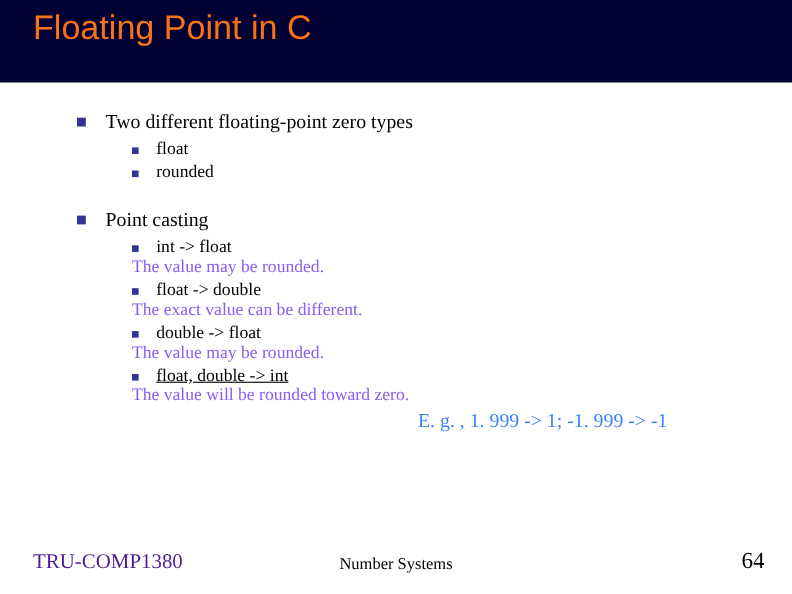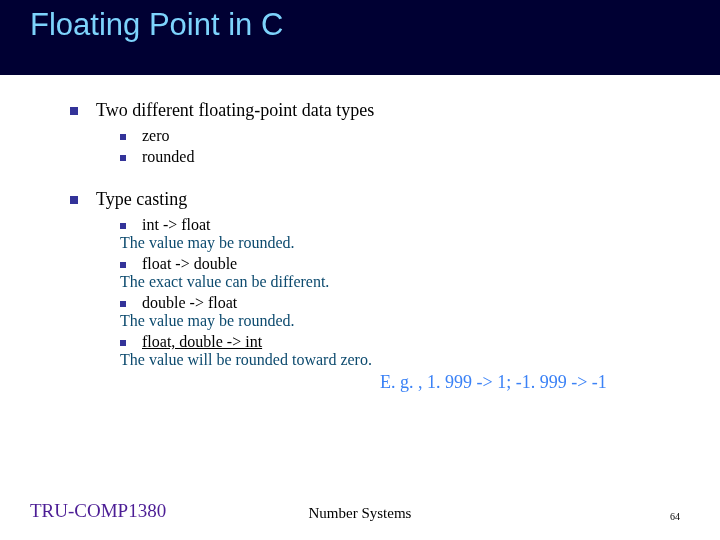--- a/index.html
+++ b/index.html
@@ -20,21 +20,21 @@
     height: 75px;
     background: #000033;
     position: relative;
   }
   .title {
     position: absolute;
     top: 7px;
     left: 30px;
     font-family: Verdana, Geneva, sans-serif;
     font-size: 31px;
-    color: #7dd3fc;
+    color: #f97316;
   }
   .content {
     position: absolute;
     top: 100px;
     left: 0;
     width: 100%;
     padding-left: 70px;
     padding-right: 30px;
   }
   .level1 {
@@ -83,21 +83,21 @@
     flex-direction: column;
   }
   .cast-left {
     display: flex;
     align-items: flex-start;
     width: 240px;
     flex-shrink: 0;
   }
   .cast-right {
     font-size: 16px;
-    color: #0c4a6e;
+    color: #8b5cf6;
   }
   .underline {
     text-decoration: underline;
     font-family: Liberation Serif, serif;
   }
   .example-row {
     margin-left: 310px;
     font-size: 18px;
     color: #3b82f6;
   }
@@ -118,55 +118,55 @@
     position: absolute;
     left: 0;
     width: 100%;
     text-align: center;
     bottom: 0;
     font-size: 15px;
     color: #000000;
   }
   .footer-right {
     position: absolute;
-    right: 40px;
+    right: 25px;
     bottom: 0;
-    font-size: 10px;
+    font-size: 21px;
     color: #000000;
   }
 </style>
 </head>
 <body>
 
 <div class="header-band">
   <div class="title">Floating Point in C</div>
 </div>
 
 <div class="content">
 
   <div class="level1">
     <div class="bullet"></div>
-    <div class="l1-text">Two different floating-point data types</div>
+    <div class="l1-text">Two different floating-point zero types</div>
   </div>
 
   <div class="level2">
     <div class="bullet-small"></div>
-    <div class="l2-text">zero</div>
+    <div class="l2-text">float</div>
   </div>
 
   <div class="level2">
     <div class="bullet-small"></div>
     <div class="l2-text">rounded</div>
   </div>
 
   <div class="gap"></div>
 
   <div class="level1">
     <div class="bullet"></div>
-    <div class="l1-text">Type casting</div>
+    <div class="l1-text">Point casting</div>
   </div>
 
   <div class="cast-row">
     <div class="cast-left">
       <div class="bullet-small"></div>
       <div class="l2-text">int -&gt; float</div>
     </div>
     <div class="cast-right">The value may be rounded.</div>
   </div>
 

